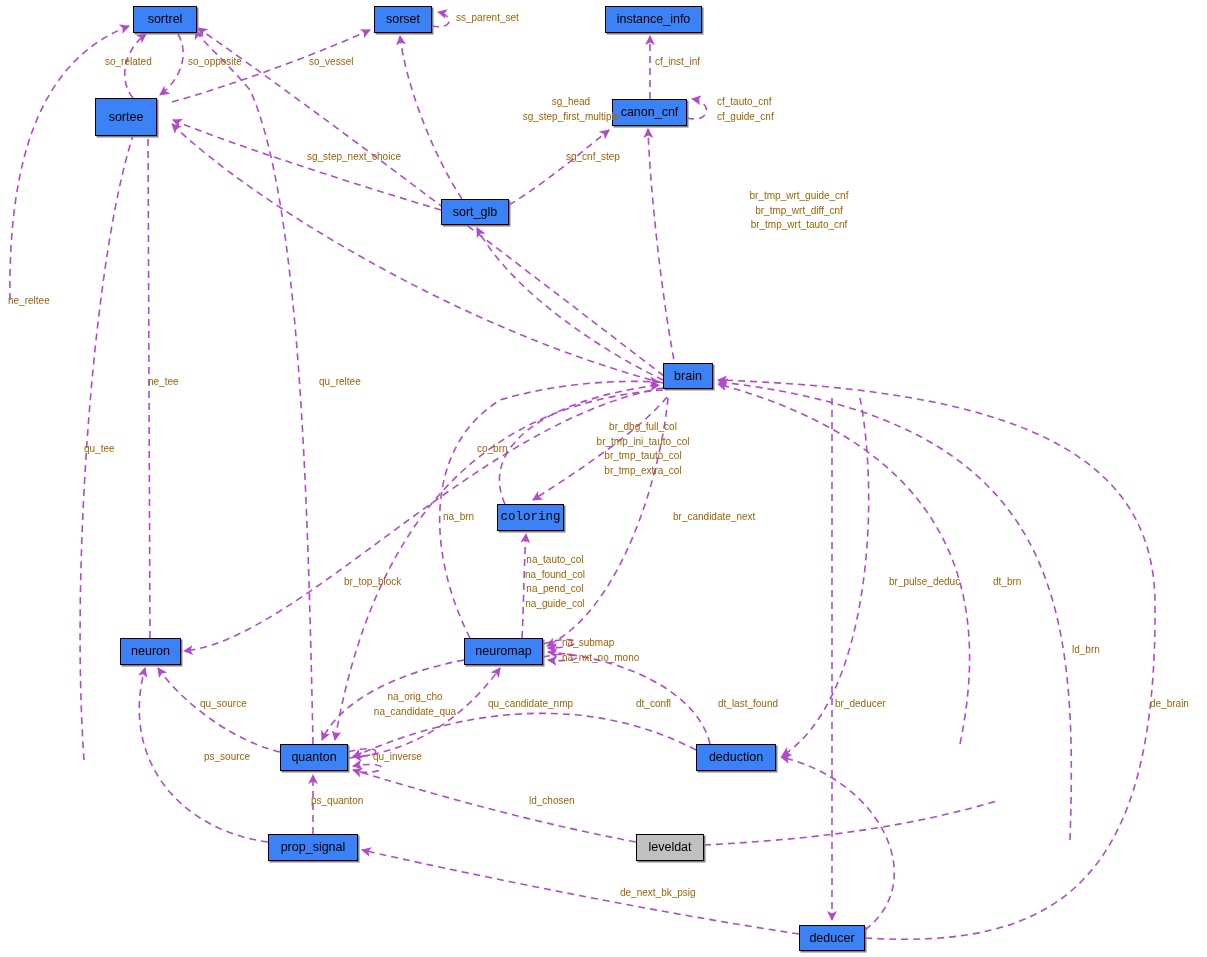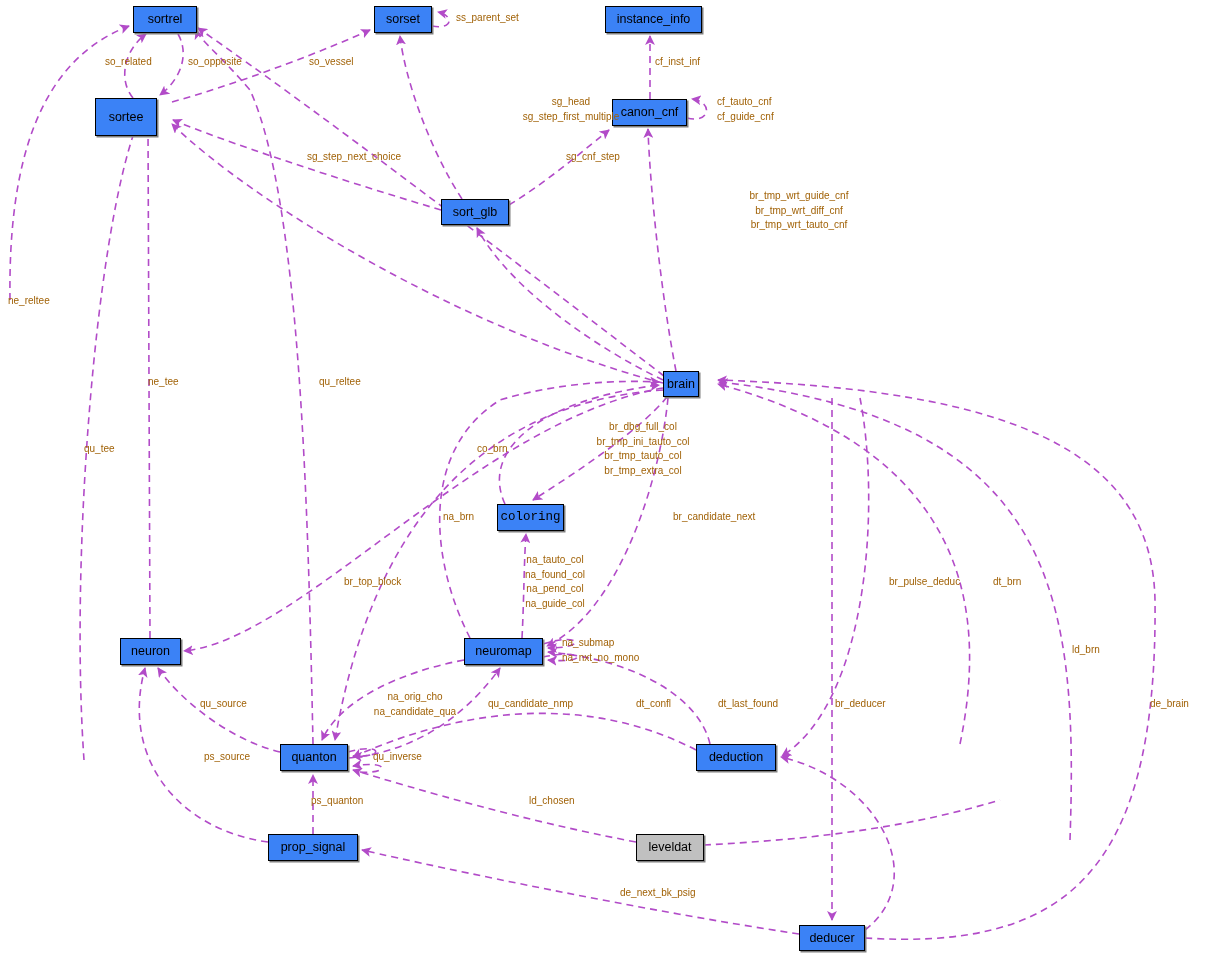--- a/index.html
+++ b/index.html
@@ -146,21 +146,21 @@
     </div>
   <div class="node" style="left:95px;top:98px;width:62px;height:38px;">
       <span>sortee</span>
     </div>
   <div class="node" style="left:612px;top:99px;width:75px;height:27px;text-align:right;">
       <span>canon_cnf</span>
     </div>
   <div class="node" style="left:441px;top:199px;width:68px;height:26px;">
       <span>sort_glb</span>
     </div>
-  <div class="node" style="left:663px;top:371px;width:36px;height:26px;">
+  <div class="node" style="left:663px;top:363px;width:50px;height:26px;">
       <span>brain</span>
     </div>
   <div class="node" style="left:497px;top:504px;width:67px;height:27px;font-family:Liberation Mono, monospace;">
       <span>coloring</span>
     </div>
   <div class="node" style="left:120px;top:638px;width:61px;height:27px;">
       <span>neuron</span>
     </div>
   <div class="node" style="left:464px;top:638px;width:79px;height:27px;">
       <span>neuromap</span>

